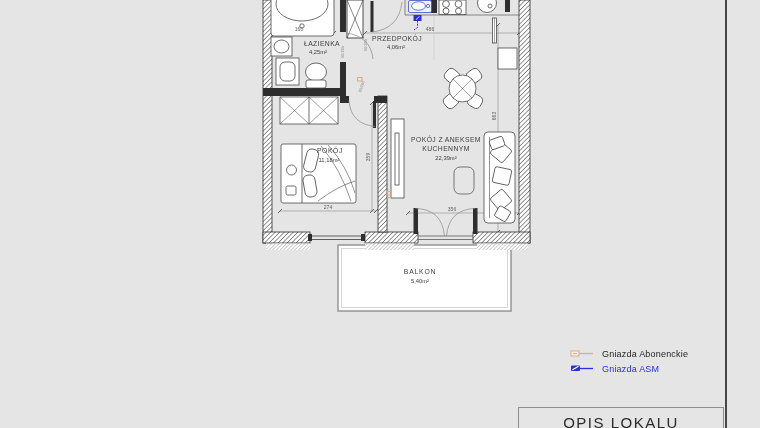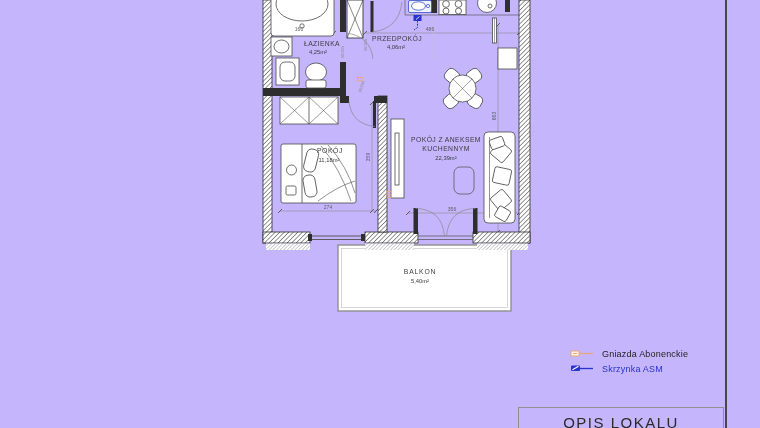--- a/index.html
+++ b/index.html
@@ -1,16 +1,16 @@
 <!DOCTYPE html>
 <html><head>
 <meta charset="utf-8">
 <style>
   html,body{margin:0;padding:0;background:#ffffff;}
-  .stage{position:relative;width:760px;height:428px;background:#c4b5fd;overflow:hidden;
+  .stage{position:relative;width:760px;height:428px;background:#e5e5e5;overflow:hidden;
          font-family:"Liberation Sans", sans-serif;}
   svg text{font-family:"Liberation Sans", sans-serif;}
   .legend{position:absolute;left:570px;top:347px;}
   .legend-row{display:flex;align-items:center;gap:8px;height:13px;margin-bottom:2px;}
   .legend-label{font-size:9px;color:#1f1f1f;letter-spacing:.2px;white-space:nowrap;}
   .legend-label.blue{color:#2a32cf;}
   .title-box{position:absolute;left:518px;top:407px;width:206px;height:40px;
              border:1.2px solid #8f8f8f;box-sizing:border-box;text-align:center;}
   .title-text{margin-top:6px;font-size:15px;letter-spacing:1.5px;color:#2a2a2a;}
   .sheet-line{position:absolute;left:725px;top:0;width:1.6px;height:428px;background:#474747;}
@@ -293,21 +293,21 @@
       <line x1="9" y1="4.5" x2="23" y2="4.5" stroke="#e7a87d" stroke-width="1.3"></line>
     </svg>
     <span class="legend-label">Gniazda Abonenckie</span>
   </div>
   <div class="legend-row">
     <svg width="24" height="9">
       <rect x="1" y="1.5" width="9" height="5.5" rx="1" fill="#2a32cf"></rect>
       <line x1="2.5" y1="5.8" x2="8.5" y2="2.2" stroke="#ffffff" stroke-width="1.2"></line>
       <line x1="10" y1="4.5" x2="23" y2="4.5" stroke="#2a32cf" stroke-width="1.3"></line>
     </svg>
-    <span class="legend-label blue">Skrzynka ASM</span>
+    <span class="legend-label blue">Gniazda ASM</span>
   </div>
 </div>
 
 
 <div class="title-box">
   <div class="title-text">OPIS LOKALU</div>
 </div>
 
 
 <div class="sheet-line"></div>

